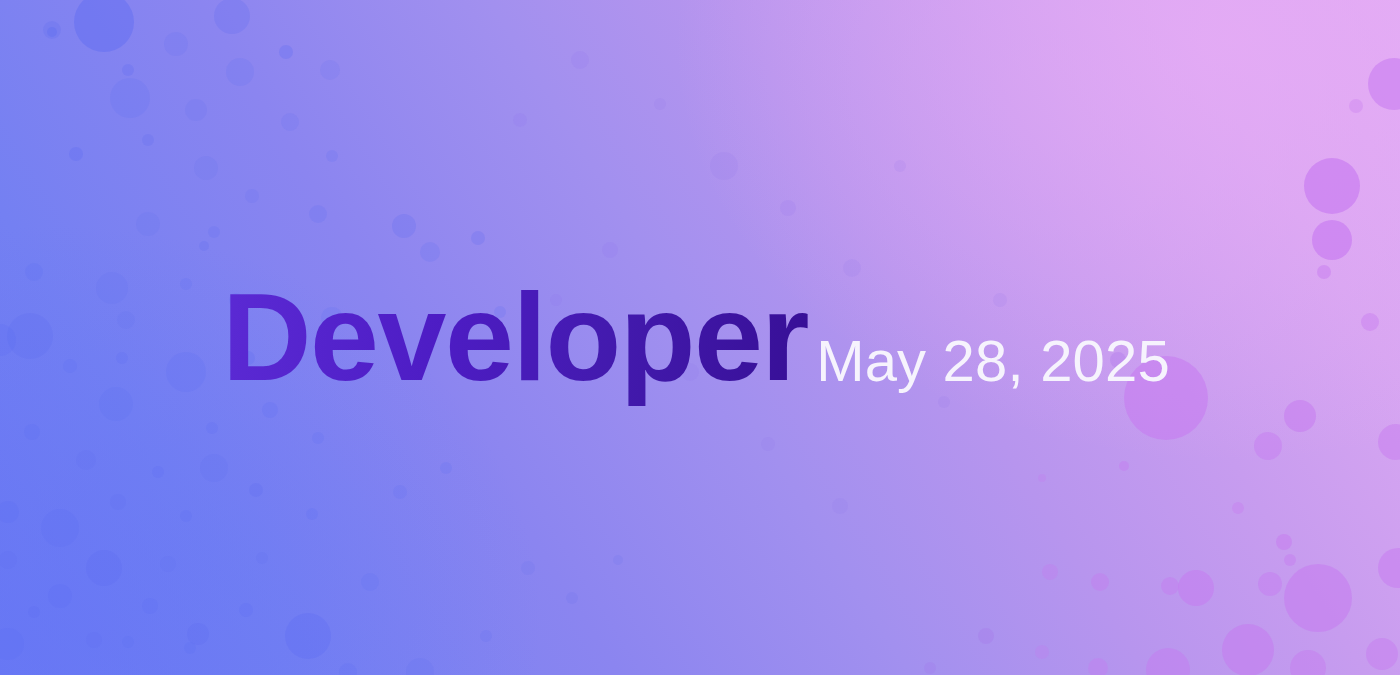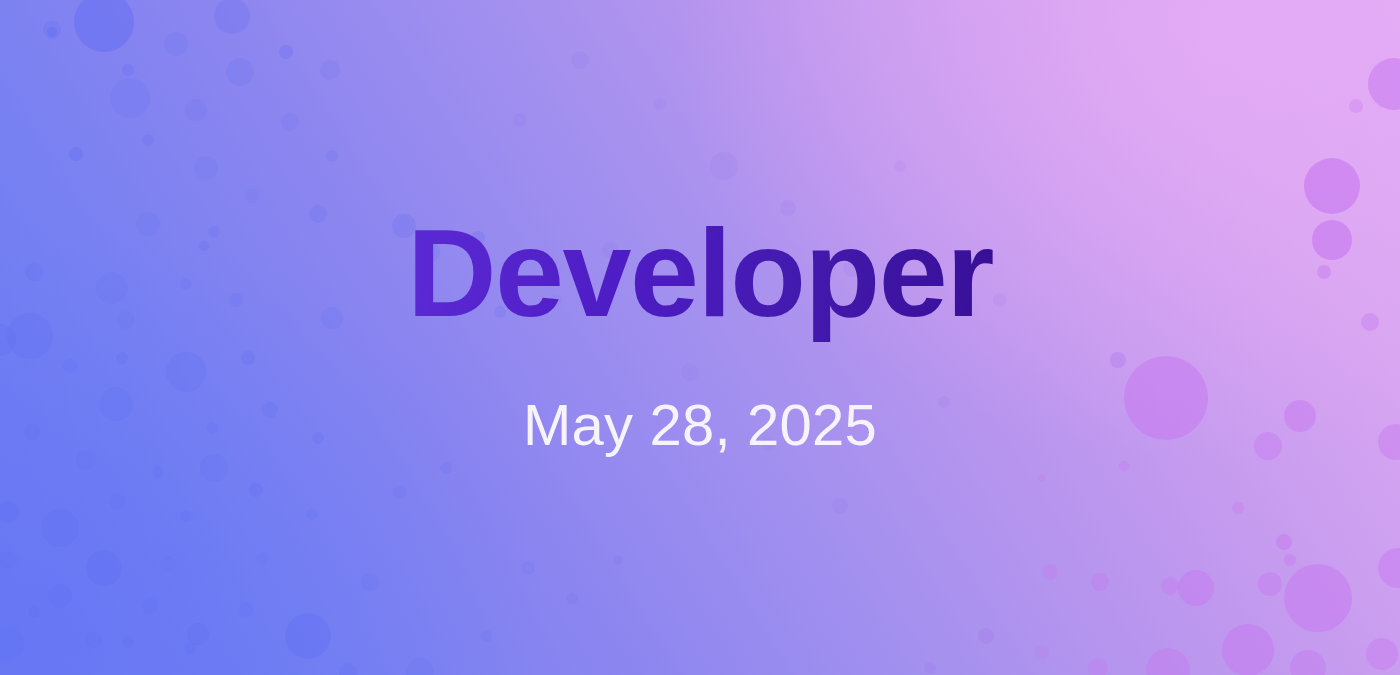--- a/index.html
+++ b/index.html
@@ -47,21 +47,21 @@
     display: block;
     width: 1400px;
     height: 675px;
   }
 
   .content {
     position: absolute;
     inset: 0;
     z-index: 3;
     display: flex;
-    flex-direction: column;
+    flex-direction: row;
     align-items: center;
     justify-content: center;
   }
 
   .headline {
     margin: 0;
     padding: 0;
     text-align: center;
     font-size: 124px;
     font-weight: 700;
@@ -72,21 +72,21 @@
     background-clip: text;
     color: transparent;
     -webkit-text-fill-color: transparent;
   }
   .headline .line {
     display: block;
     white-space: nowrap;
   }
 
   .subhead {
-    margin: 16px;
+    margin: 8px;
     padding: 0;
     margin-top: 54px;
     text-align: center;
     font-size: 58px;
     font-weight: 400;
     letter-spacing: 0.2px;
     line-height: 1;
     color: #f6f3fd;
   }
 </style>

